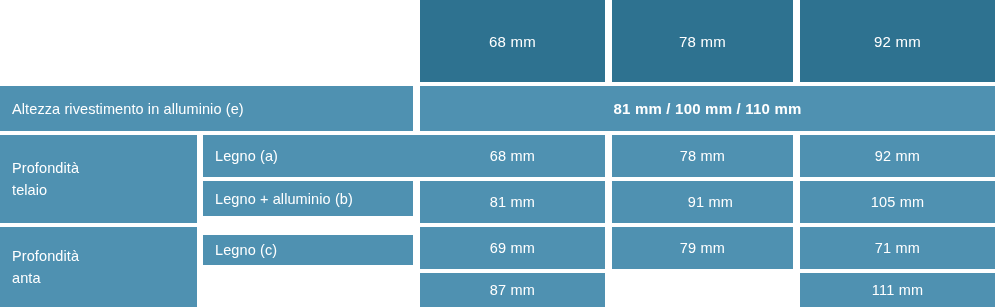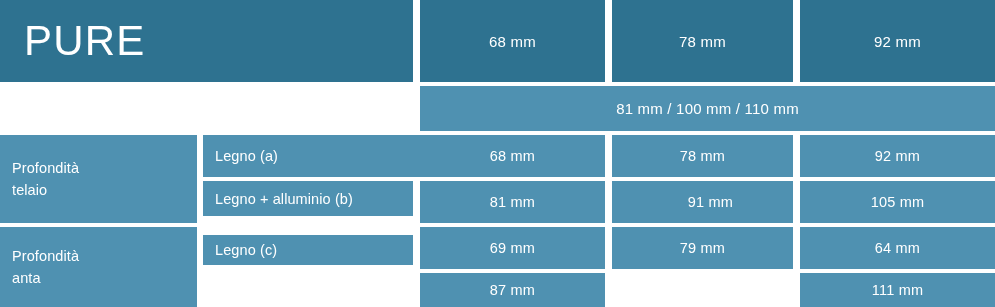--- a/index.html
+++ b/index.html
@@ -68,45 +68,45 @@
   }
 
   .value {
     font-size: 14.5px;
     font-weight: 400;
     letter-spacing: 0.2px;
   }
 
   .value-wide {
     font-size: 15px;
-    font-weight: 400;
+    font-weight: 700;
     letter-spacing: 0.2px;
   }
 </style>
 </head>
 <body>
 
 <div id="spec-table">
 
-  <div class="cell cell-head txt-left" style="left:0px; top:0px; width:413px; height:82px;">
-    <span class="brand-title">PURE</span>
-  </div>
 
   <div class="cell cell-head txt-center" style="left:420px; top:0px; width:185px; height:82px;">
     <span class="colhead">68 mm</span>
   </div>
 
   <div class="cell cell-head txt-center" style="left:612px; top:0px; width:181px; height:82px;">
     <span class="colhead">78 mm</span>
   </div>
 
   <div class="cell cell-head txt-center" style="left:800px; top:0px; width:195px; height:82px;">
     <span class="colhead">92 mm</span>
   </div>
 
+  <div class="cell cell-body txt-left" style="left:0px; top:86px; width:413px; height:45px;">
+    <span class="rowlabel">Altezza rivestimento in alluminio (e)</span>
+  </div>
 
   <div class="cell cell-body txt-center" style="left:420px; top:86px; width:575px; height:45px;">
     <span class="value-wide">81 mm / 100 mm / 110 mm</span>
   </div>
 
   <div class="cell cell-body txt-left rowlabel-group" style="left:0px; top:135px; width:197px; height:88px;">
     <span class="rowlabel">Profondità
 telaio</span>
   </div>
 
@@ -144,21 +144,21 @@
   <div class="cell cell-body txt-left" style="left:203px; top:235px; width:210px; height:30px;">
     <span class="rowlabel">Legno (c)</span>
   </div>
   <div class="cell cell-body txt-center" style="left:420px; top:227px; width:185px; height:42px;">
     <span class="value">69 mm</span>
   </div>
   <div class="cell cell-body txt-center" style="left:612px; top:227px; width:181px; height:42px;">
     <span class="value">79 mm</span>
   </div>
   <div class="cell cell-body txt-center" style="left:800px; top:227px; width:195px; height:42px;">
-    <span class="value">64 mm</span>
+    <span class="value">71 mm</span>
   </div>
 
   <div class="cell cell-body txt-center" style="left:420px; top:273px; width:185px; height:34px;">
     <span class="value">87 mm</span>
   </div>
   <div class="cell cell-body txt-center" style="left:800px; top:273px; width:195px; height:34px;">
     <span class="value">111 mm</span>
   </div>
 
 </div>

